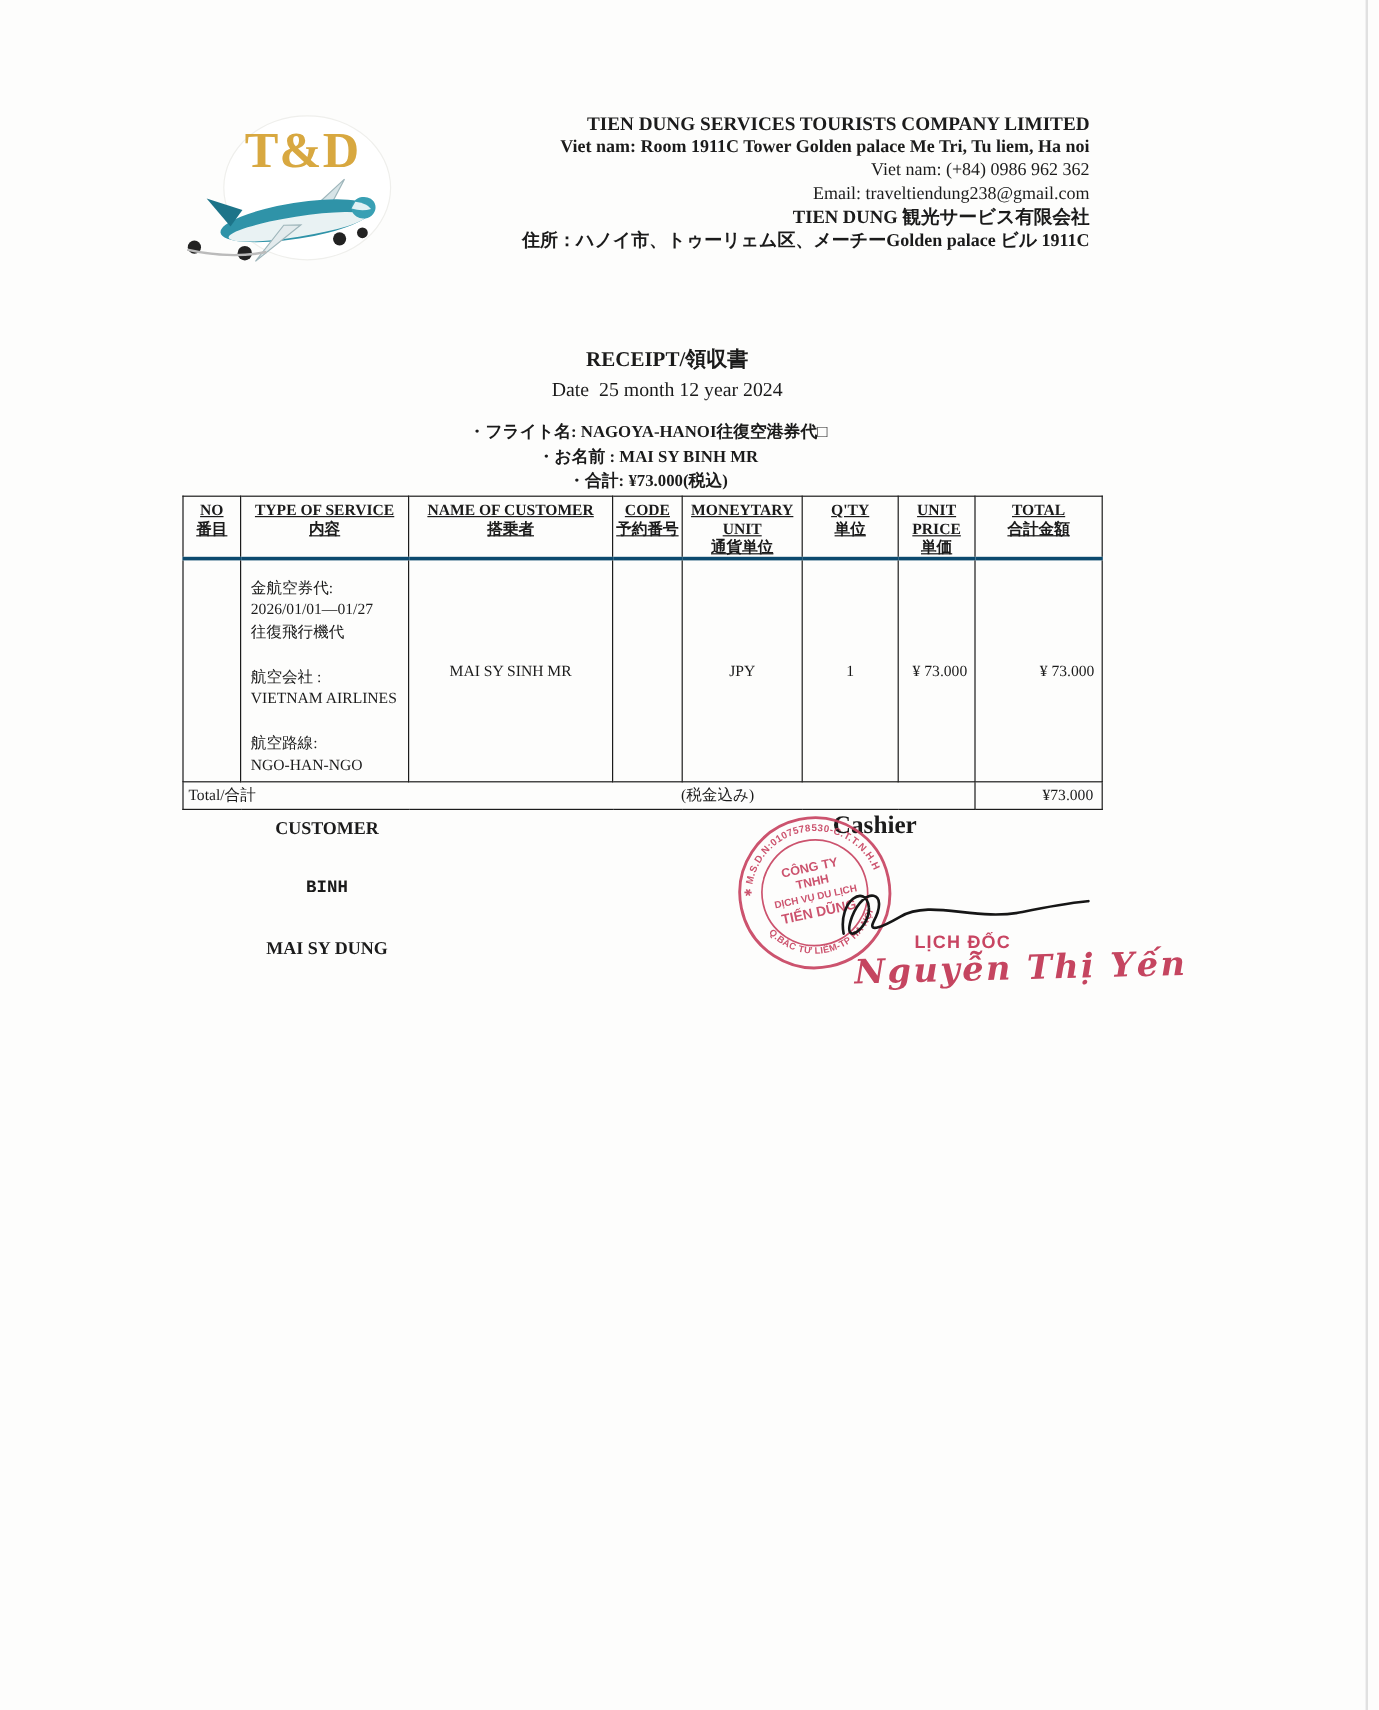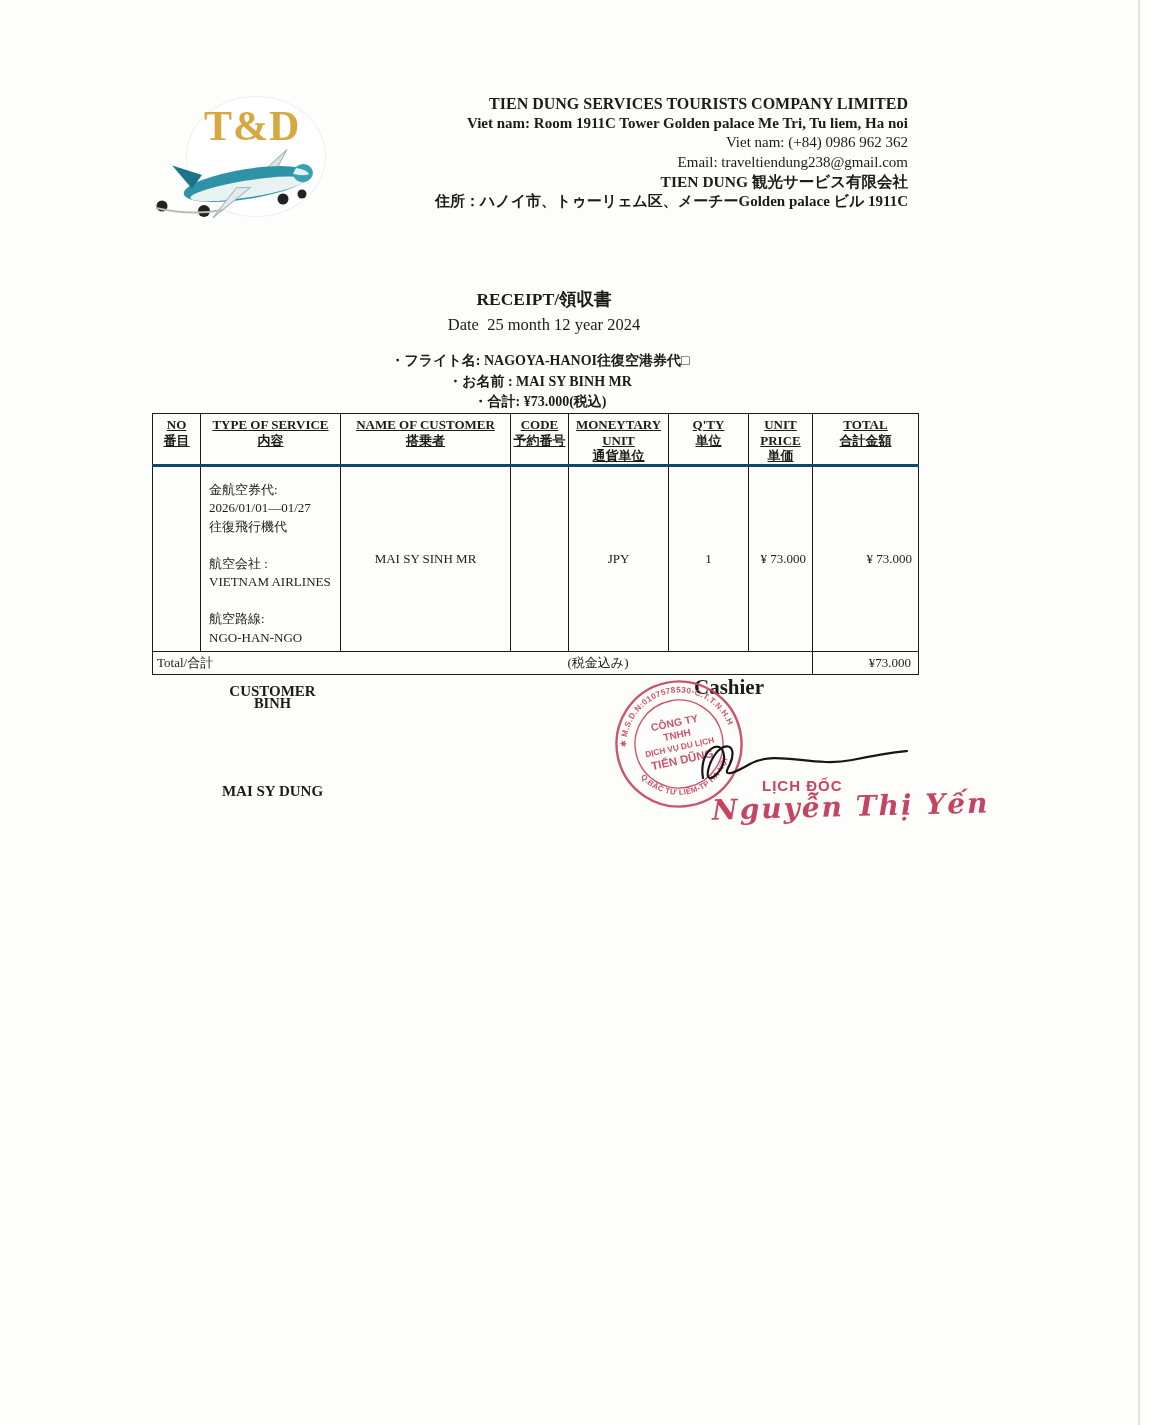--- a/index.html
+++ b/index.html
@@ -26,21 +26,21 @@
   
   .logo { position:absolute; left:158px; top:96px; width:178px; height:130px; }
   .logo-oval { position:absolute; left:28px; top:0; width:140px; height:121px;
     background:#ffffff; border:1px solid #efefec; border-radius:50%; }
   .logo-text { position:absolute; left:46px; top:6px; 
     font-weight:bold; font-size:42px; color:#d8a840; letter-spacing:1px;
     font-family:"Liberation Serif",serif; }
   .logo-plane { position:absolute; left:-6px; top:50px; }
 
   
-  .title-block { position:absolute; left:4px; top:287px; width:1080px; text-align:center; }
+  .title-block { position:absolute; left:16px; top:287px; width:1080px; text-align:center; }
   .title-main { font-size:17.5px; font-weight:bold; }
   .title-date { font-size:16.5px; margin-top:4px; white-space:pre; }
 
   
   .summary-block { position:absolute; left:0; top:351px; width:1080px;
     text-align:center; font-weight:bold; font-size:14px; line-height:20.5px; }
 
   
   table.receipt { position:absolute; left:152px; top:413px; width:766px;
     border-collapse:collapse; table-layout:fixed; }
@@ -58,21 +58,21 @@
   .total-row td { font-size:13px; }
   td.cell-total-label { position:relative; padding-left:4px; }
   .tax-note { position:absolute; left:445px; top:50%;
     transform:translate(-50%,-50%); white-space:nowrap; }
   td.cell-total-amount { text-align:right; padding-right:7px; }
 
   
   .sig-left { position:absolute; left:170px; width:205px; text-align:center;
     font-weight:bold; }
   .sig-customer { top:683px; font-size:15px; }
-  .sig-binh     { top:695px; font-size:14.5px; }
+  .sig-binh     { top:732px; font-size:14.5px;font-family:Liberation Mono, monospace; }
   .sig-full     { top:783px; font-size:15px; }
   .cashier-label { position:absolute; left:694px; top:675px;
     font-weight:bold; font-size:21px; }
 
   .stamp { position:absolute; left:613px; top:678px; width:132px; height:132px;
     transform:rotate(-12deg); opacity:.92; }
   .stamp text { fill:#c84562; font-family:"Liberation Sans","DejaVu Sans",sans-serif; }
 
   .black-signature { position:absolute; left:600px; top:660px; }
 

